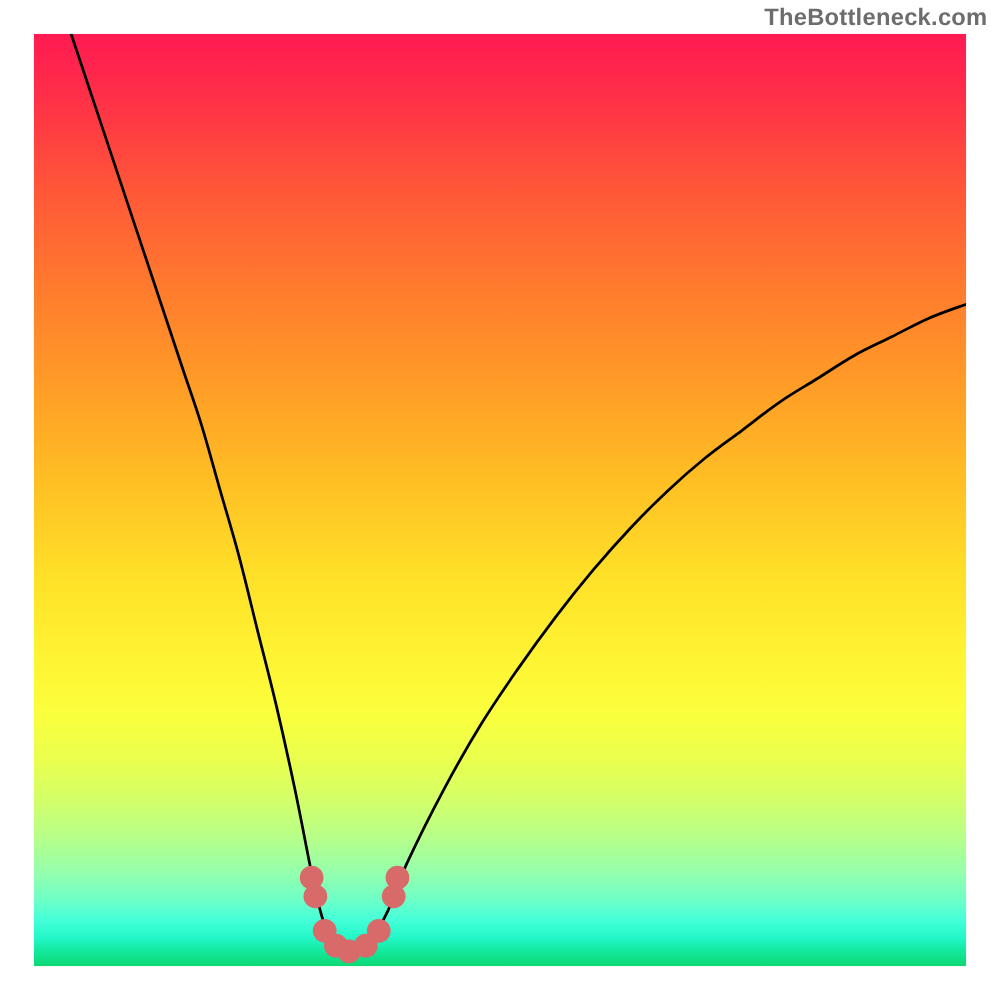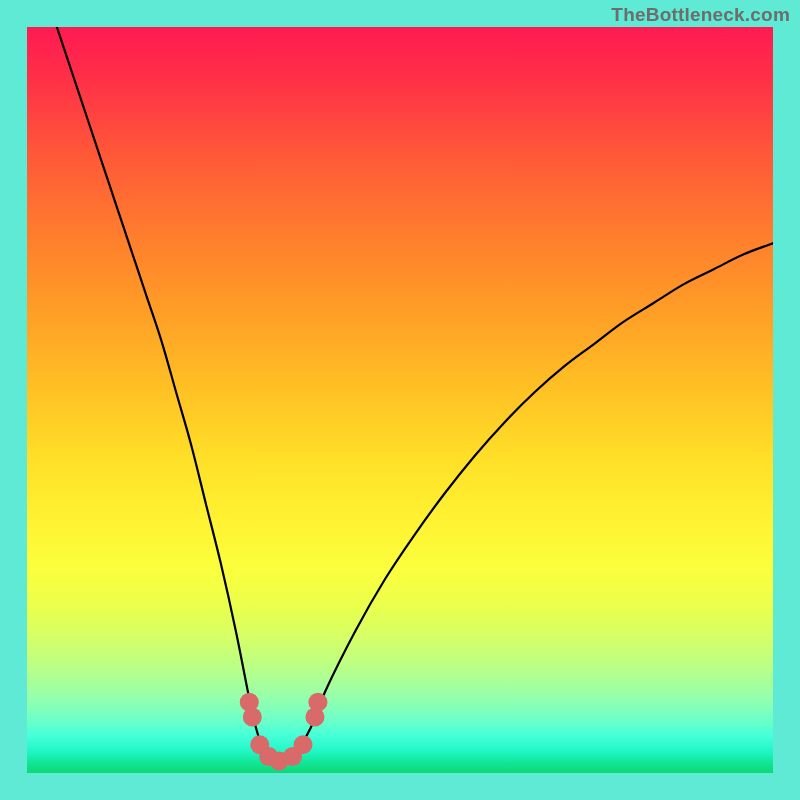--- a/index.html
+++ b/index.html
@@ -9,21 +9,21 @@
     height: 800px;
     background: #000;
     overflow: hidden;
   }
   .frame {
     position: absolute;
     left: 0;
     top: 0;
     width: 800px;
     height: 800px;
-    background: #5eead4;
+    background: #ffffff;
   }
   .plot {
     position: absolute;
     left: 27px;
     top: 27px;
     width: 746px;
     height: 746px;
     overflow: hidden;
   }
   .gradient {

